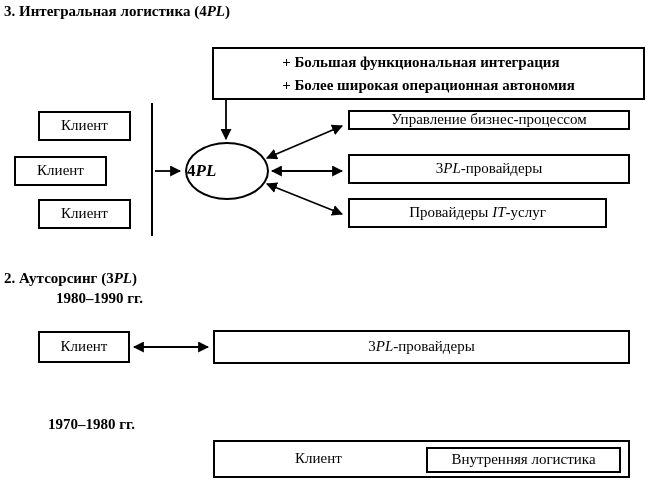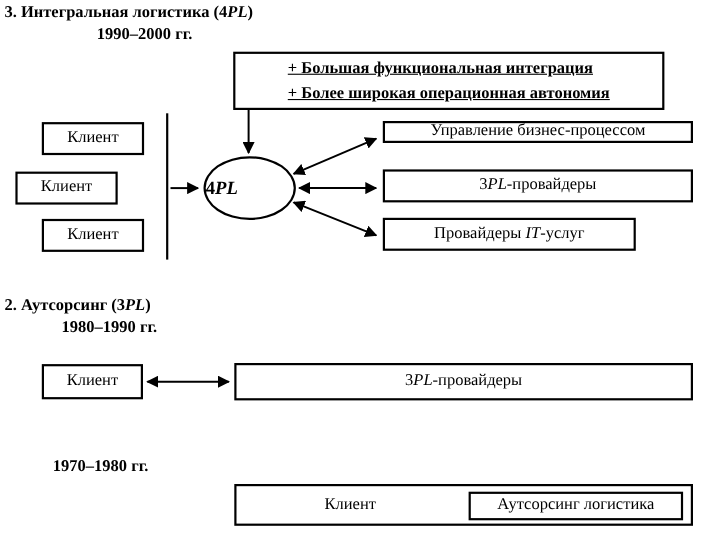--- a/index.html
+++ b/index.html
@@ -51,23 +51,22 @@
     <line class="sep" x1="152" y1="103" x2="152" y2="236"></line>
     <line class="ln" x1="226" y1="100" x2="226" y2="139" marker-end="url(#ah)"></line>
     <line class="ln" x1="155" y1="171" x2="180" y2="171" marker-end="url(#ah)"></line>
     <line class="ln" x1="267" y1="158" x2="342" y2="126" marker-start="url(#ah)" marker-end="url(#ah)"></line>
     <line class="ln" x1="272" y1="171" x2="342" y2="171" marker-start="url(#ah)" marker-end="url(#ah)"></line>
     <line class="ln" x1="267" y1="184" x2="342" y2="214" marker-start="url(#ah)" marker-end="url(#ah)"></line>
     <line class="ln" x1="134" y1="347" x2="208" y2="347" marker-start="url(#ah)" marker-end="url(#ah)"></line>
   </svg>
 
   <div class="title" style="left:4px; top:3px;text-align:center;"><span>3. Интегральная логистика (4</span><span class="it">PL</span><span>)</span></div>
-  <div class="years" style="left:88px; top:23px;">1990–2000 гг.</div>
 
-  <div class="box" style="left:212px; top:47px; width:392px; height:53px;text-decoration:underline;">
+  <div class="box" style="left:212px; top:47px; width:433px; height:53px;">
     <div class="intlines">
       <div>+ Большая функциональная интеграция</div>
       <div>+ Более широкая операционная автономия</div>
     </div>
   </div>
 
   <div class="box" style="left:38px; top:111px; width:93px; height:30px;">
       <span>Клиент</span>
     </div>
   <div class="box" style="left:14px; top:156px; width:93px; height:30px;">
@@ -80,36 +79,36 @@
   <div class="ellipse" style="left:185px; top:142px; width:84px; height:58px;">
     <span><span>4</span><span class="it">PL</span></span>
   </div>
 
   <div class="box" style="left:348px; top:110px; width:282px; height:20px;">
       <span>Управление бизнес-процессом</span>
     </div>
   <div class="box" style="left:348px; top:154px; width:282px; height:30px;">
     <span><span>3</span><span class="it">PL</span><span>-провайдеры</span></span>
   </div>
-  <div class="box" style="left:348px; top:198px; width:230px; height:30px;">
+  <div class="box" style="left:348px; top:198px; width:259px; height:30px;">
     <span><span>Провайдеры </span><span class="it">IT</span><span>-услуг</span></span>
   </div>
 
   <div class="title" style="left:4px; top:270px;"><span>2. Аутсорсинг (3</span><span class="it">PL</span><span>)</span></div>
   <div class="years" style="left:56px; top:290px;">1980–1990 гг.</div>
 
   <div class="box" style="left:38px; top:331px; width:92px; height:32px;">
       <span>Клиент</span>
     </div>
   <div class="box" style="left:213px; top:330px; width:417px; height:34px;">
     <span><span>3</span><span class="it">PL</span><span>-провайдеры</span></span>
   </div>
 
   <div class="years" style="left:48px; top:416px;">1970–1980 гг.</div>
 
   <div class="box" style="left:213px; top:440px; width:417px; height:38px; justify-content:flex-start;">
     <span class="inner-label" style="left:80px;">Клиент</span>
     <div class="box" style="left:211px; top:5px; width:195px; height:26px; border-width:2px;">
-      <span>Аутсорсинг логистика</span>
+      <span>Внутренняя логистика</span>
     </div>
   </div>
 
 </div>
 
 </body></html>

